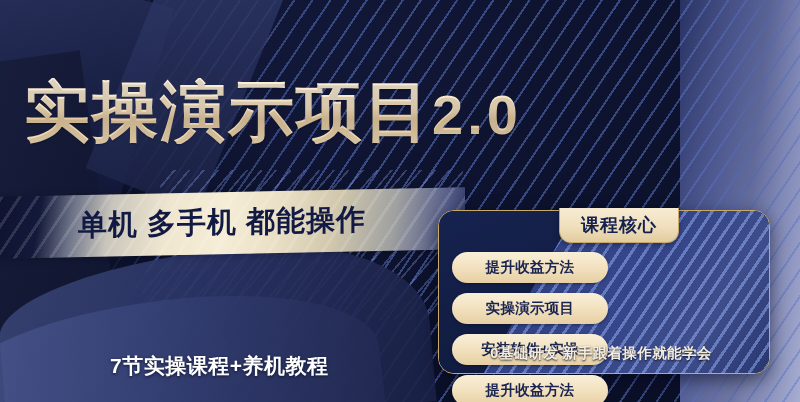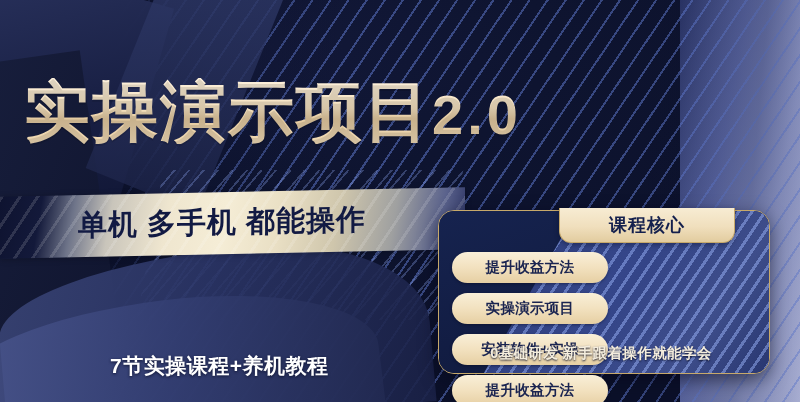--- a/index.html
+++ b/index.html
@@ -162,21 +162,21 @@
   }
 
   .core-tab{
     position:absolute;left:559px;top:208px;
     min-width:118px;height:34px;
     border-radius:0 0 12px 12px;
     background:linear-gradient(180deg,#f7ecd3 0%,#f0dfbd 55%,#e2cc9f 100%);
     border:1.5px solid #c7a96a;border-top:none;
     display:flex;align-items:center;justify-content:center;
     color:#14204d;font-size:18px;font-weight:bold;letter-spacing:1px;
-    padding:0 28px;
+    padding:0 0;
     box-shadow:0 2px 5px rgba(5,8,25,.35);
   }
 
   .pills{
     position:absolute;left:452px;top:252px;
     width:304px;
     display:flex;flex-wrap:wrap;gap:10px 12px;
   }
   .pill{
     flex:0 0 auto;

